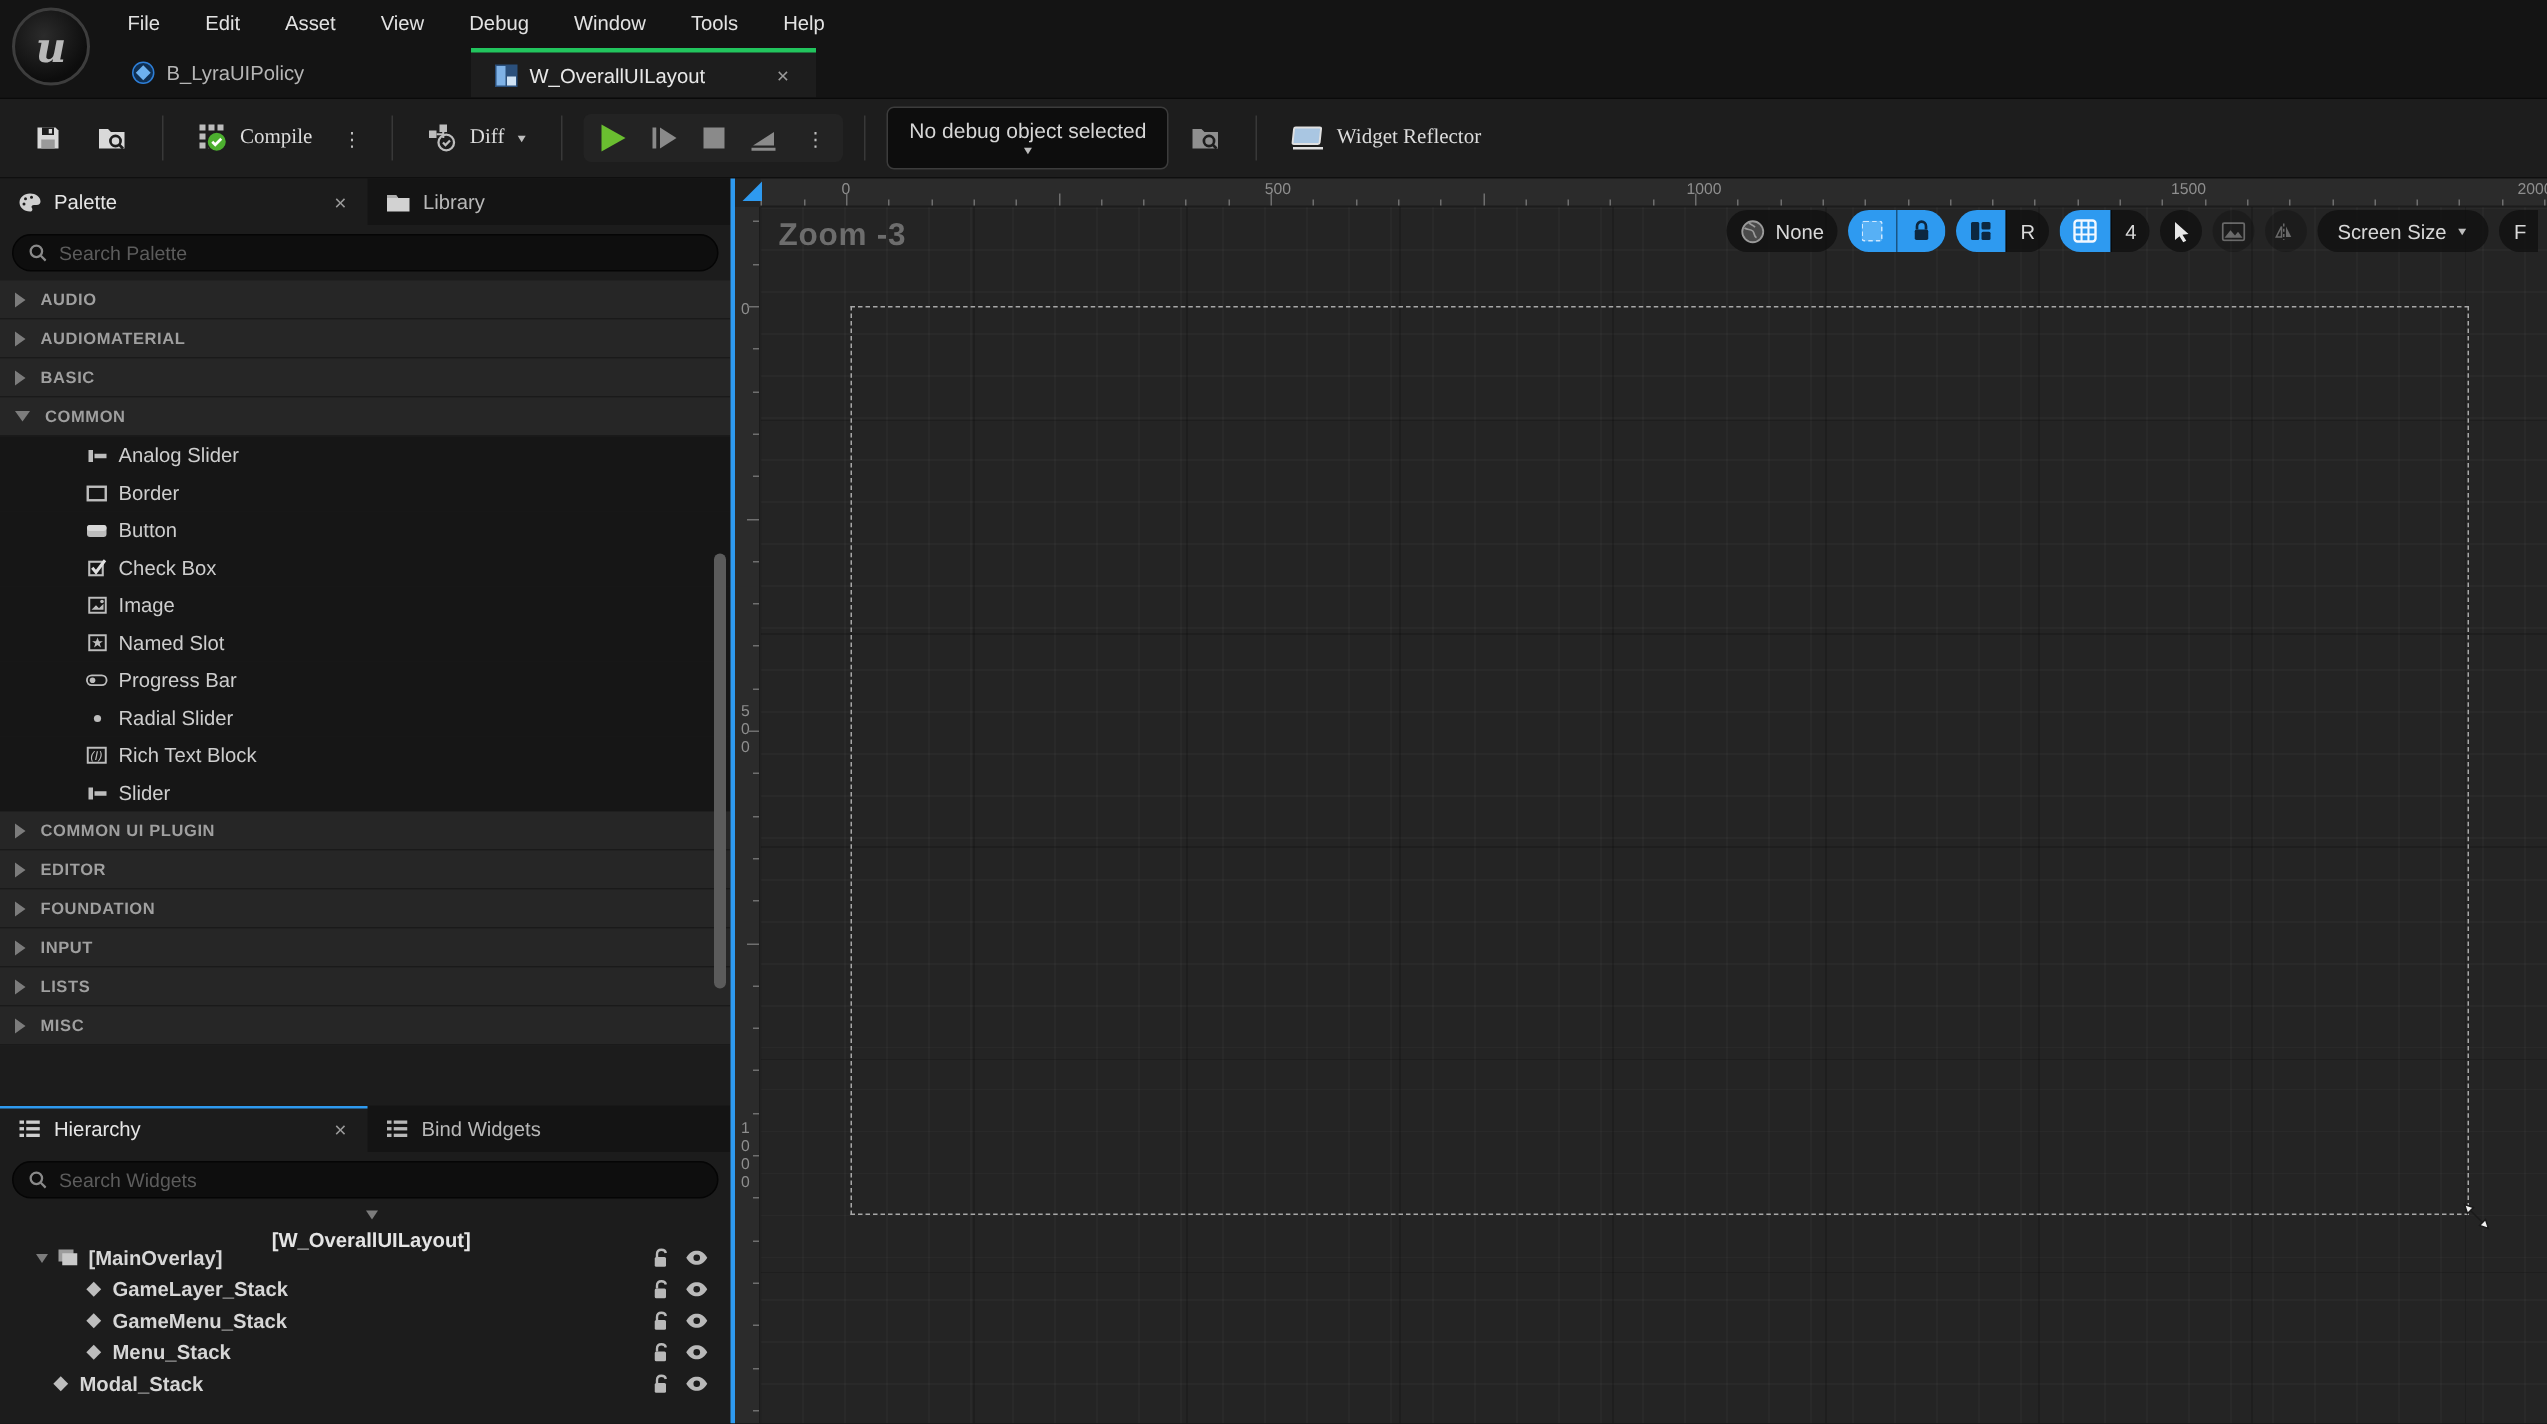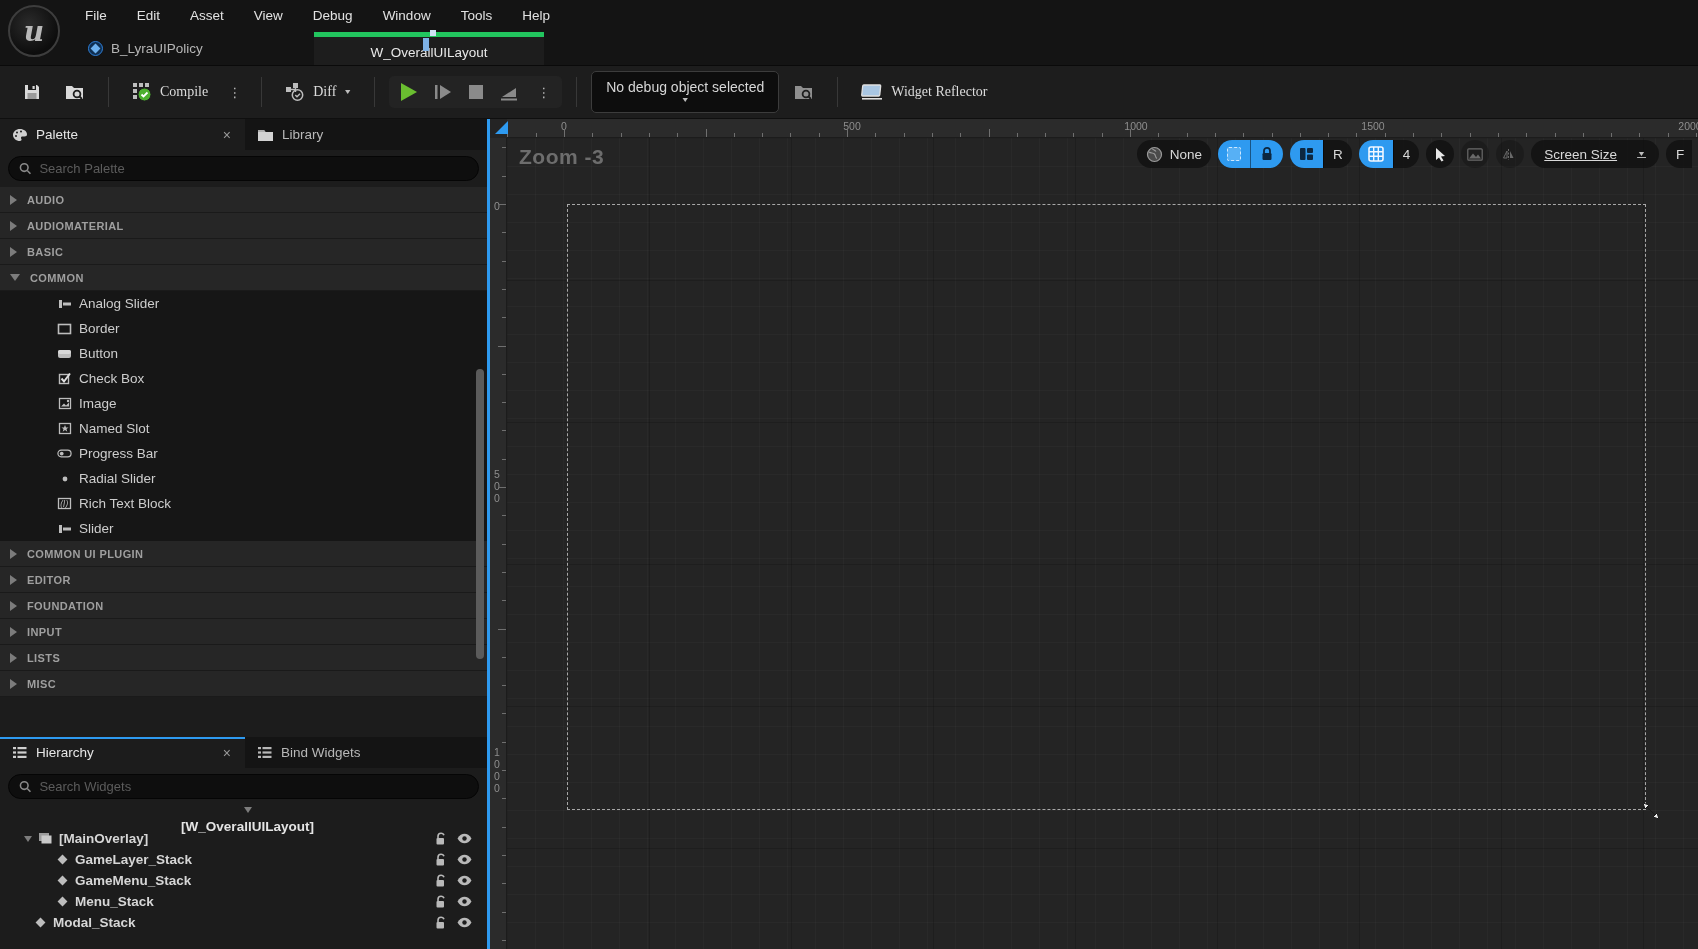--- a/index.html
+++ b/index.html
@@ -12,21 +12,21 @@
   #topbar { left:0; top:0; width:1698px; height:65px; background:#141414; }
   #logo { left:8px; top:5px; width:52px; height:52px; border-radius:50%;
     background:radial-gradient(circle at 40% 35%, #2b2b2b, #0d0d0d 70%);
     border:2px solid #3d3d3d; display:flex; align-items:center; justify-content:center;
     color:#b9b9b9; font-family:"DejaVu Serif", serif; font-size:28px; font-style:italic; font-weight:bold; }
   #menubar { left:72px; top:0; height:30px; display:flex; align-items:center; gap:4px; }
   .menu-item { padding:6px 13px; font-size:13.5px; color:#e2e2e2; cursor:default; }
   #tabsrow { left:72px; top:30px; height:35px; display:flex; align-items:flex-end; }
   .doc-tab { height:33px; display:flex; align-items:center; gap:8px; padding:0 16px;
     font-size:13.5px; color:#b5b5b5; min-width:230px; }
-  .doc-tab.active { background:#1d1d1d; color:#e8e8e8; border-top:5px solid #22c55e; margin-left:12px;flex-direction:column; }
+  .doc-tab.active { background:#1d1d1d; color:#e8e8e8; border-top:3px solid #22c55e; margin-left:12px; }
   .tab-close { color:#9a9a9a; font-size:14px; margin-left:auto; padding:0 2px; }
   .bp-icon { width:15px; height:15px; border-radius:50%; background:#0f2f52; border:1.5px solid #2e7fd8;
     display:flex; align-items:center; justify-content:center; }
   .bp-icon .cube { width:7px; height:7px; background:#6db1ef; transform:rotate(45deg); }
   .w-icon { width:15px; height:15px; position:relative; background:#2b507c; }
   .w-icon::before { content:""; position:absolute; left:1px; top:1px; width:6px; height:13px; background:#7fb2e6; }
   .w-icon::after { content:""; position:absolute; right:1px; bottom:1px; width:6px; height:6px; background:#cfe2f4; }
 
   
   #toolbar { left:0; top:65px; width:1698px; height:54px; background:#1d1d1d;
@@ -504,21 +504,21 @@
     </div>
   </div>
 
   <div id="canvas" class="abs">
     <div id="canvas-grid" class="abs"></div>
 
     <div id="ruler-h" class="abs">
       <span class="ruler-label" style="left:57px;">0</span>
       <span class="ruler-label" style="left:345px;">500</span>
       <span class="ruler-label" style="left:629px;">1000</span>
-      <span class="ruler-label" style="left:866px;">1500</span>
+      <span class="ruler-label" style="left:952px;">1500</span>
       <span class="ruler-label" style="left:1183px;">2000</span>
     <div class="tick" style="left: 0.4px; bottom: 0px; width: 1px; height: 4px;"></div>
         <div class="tick" style="left: 28.7px; bottom: 0px; width: 1px; height: 4px;"></div>
         <div class="tick" style="left: 57px; bottom: 0px; width: 1px; height: 8px;"></div>
         <div class="tick" style="left: 85.3px; bottom: 0px; width: 1px; height: 4px;"></div>
         <div class="tick" style="left: 113.6px; bottom: 0px; width: 1px; height: 4px;"></div>
         <div class="tick" style="left: 141.9px; bottom: 0px; width: 1px; height: 4px;"></div>
         <div class="tick" style="left: 170.2px; bottom: 0px; width: 1px; height: 4px;"></div>
         <div class="tick" style="left: 198.5px; bottom: 0px; width: 1px; height: 8px;"></div>
         <div class="tick" style="left: 226.8px; bottom: 0px; width: 1px; height: 4px;"></div>
@@ -662,21 +662,21 @@
         </svg>
       </div>
       <div class="cround dim">
         <svg width="16" height="13" viewBox="0 0 16 13">
           <path d="M6.5 1v11" stroke="#bdbdbd" stroke-width="1" stroke-dasharray="2 1.5"></path>
           <path d="M5 3v7L1.5 10z" fill="none" stroke="#bdbdbd" stroke-width="1"></path>
           <path d="M8 3v7l3.5 0z" fill="#bdbdbd"></path>
         </svg>
       </div>
       <div class="cpill">
-        <div class="cseg" style="gap:20px; padding:0 13px;text-decoration:underline;">
+        <div class="cseg" style="gap:6px; padding:0 13px;">
           <span>Screen Size</span>
           <span class="chev">▼</span>
         </div>
       </div>
       <div class="cpill" style="width:26px; border-top-right-radius:0; border-bottom-right-radius:0;">
         <div class="cseg" style="padding:0 0 0 10px;">F</div>
       </div>
     </div>
   </div>
 

